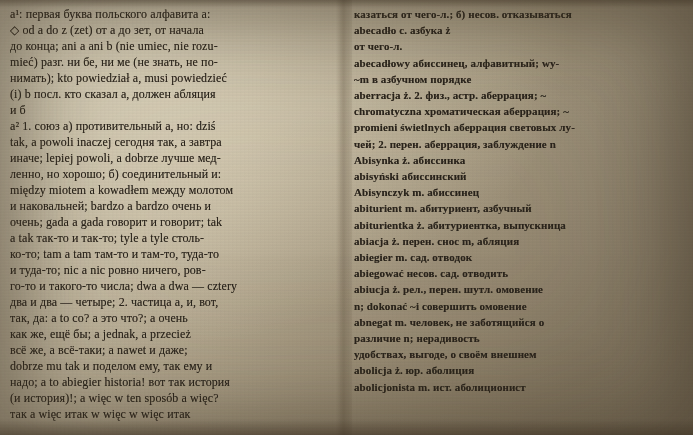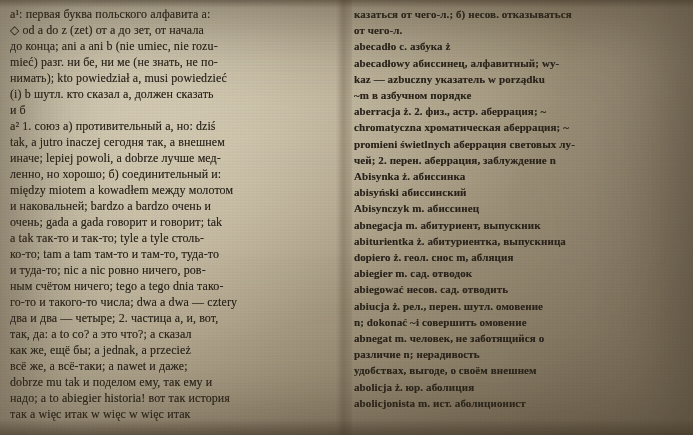--- a/index.html
+++ b/index.html
@@ -95,60 +95,59 @@
 
 <div id="page">
   <div class="columns">
 
     <div class="col col-left blur">
       <div class="line">a¹: первая буква польского алфавита a:</div>
       <div class="line">◇ od a do z (zet) от а до зет, от начала</div>
       <div class="line">до конца; ani a ani b (nie umiec, nie rozu-</div>
       <div class="line">mieć) разг. ни бе, ни ме (не знать, не по-</div>
       <div class="line">нимать); kto powiedział a, musi powiedzieć</div>
-      <div class="line">(i) b шутл. кто сказал а, должен сказать</div>
+      <div class="line">(i) b посл. кто сказал а, должен абляция</div>
       <div class="line">и б</div>
       <div class="line">a² 1. союз а) противительный а, но: dziś</div>
-      <div class="line">tak, a jutro inaczej сегодня так, а внешнем</div>
+      <div class="line">tak, a powoli inaczej сегодня так, а завтра</div>
       <div class="line">иначе; lepiej powoli, a dobrze лучше мед-</div>
       <div class="line">ленно, но хорошо; б) соединительный и:</div>
       <div class="line">między miotem a kowadłem между молотом</div>
       <div class="line">и наковальней; bardzo a bardzo очень и</div>
       <div class="line">очень; gada a gada говорит и говорит; tak</div>
       <div class="line">a tak так-то и так-то; tyle a tyle столь-</div>
       <div class="line">ко-то; tam a tam там-то и там-то, туда-то</div>
       <div class="line">и туда-то; nic a nic ровно ничего, ров-</div>
-      <div class="line">ным счётом ничего; tego a tego dnia тако-</div>
       <div class="line">го-то и такого-то числа; dwa a dwa — cztery</div>
       <div class="line">два и два — четыре; 2. частица а, и, вот,</div>
-      <div class="line">так, да: a to co? а это что?; a сказал</div>
+      <div class="line">так, да: a to co? а это что?; a очень</div>
       <div class="line">как же, ещё бы; a jednak, a przecież</div>
       <div class="line">всё же, а всё-таки; a nawet и даже;</div>
       <div class="line">dobrze mu tak и поделом ему, так ему и</div>
       <div class="line">надо; a to abiegier historia! вот так история</div>
+      <div class="line">(и история)!; a więc w ten sposób a więc?</div>
       <div class="line">так a więc итак w więc w więc итак</div>
     </div>
 
     <div class="col col-right blur">
       <div class="line">казаться от чего-л.; б) несов. отказываться</div>
+      <div class="line">abecadło с. азбука ż</div>
       <div class="line">от чего-л.</div>
-      <div class="line">abecadło с. азбука ż</div>
       <div class="line">abecadłowy абиссинец, алфавитный; wy-</div>
-      <div class="line">kaz — azbuczny указатель w porządku</div>
       <div class="line">~m в азбучном порядке</div>
       <div class="line">aberracja ż. 2. физ., астр. аберрация; ~</div>
       <div class="line">chromatyczna хроматическая аберрация; ~</div>
       <div class="line">promieni świetlnych аберрация световых лу-</div>
       <div class="line">чей; 2. перен. аберрация, заблуждение n</div>
       <div class="line">Abisynka ż. абиссинка</div>
       <div class="line">abisyński абиссинский</div>
       <div class="line">Abisynczyk m. абиссинец</div>
-      <div class="line">abnegacja m. абитуриент, выпускник</div>
+      <div class="line">abiturient m. абитуриент, азбучный</div>
       <div class="line">abiturientka ż. абитуриентка, выпускница</div>
-      <div class="line">dopiero ż. геол. снос m, абляция</div>
+      <div class="line">abiacja ż. перен. снос m, абляция</div>
       <div class="line">abiegier m. сад. отводок</div>
       <div class="line">abiegować несов. сад. отводить</div>
       <div class="line">abiucja ż. рел., перен. шутл. омовение</div>
       <div class="line">n; dokonać ~i совершить омовение</div>
       <div class="line">abnegat m. человек, не заботящийся о</div>
       <div class="line">различие n; нерадивость</div>
       <div class="line">удобствах, выгоде, о своём внешнем</div>
       <div class="line">abolicja ż. юр. аболиция</div>
       <div class="line">abolicjonista m. ист. аболиционист</div>
     </div>

